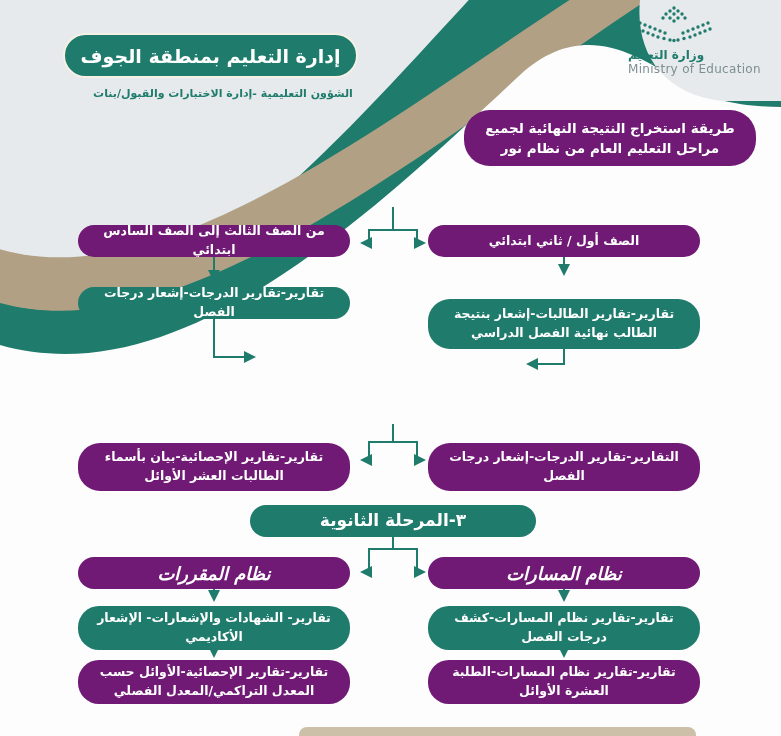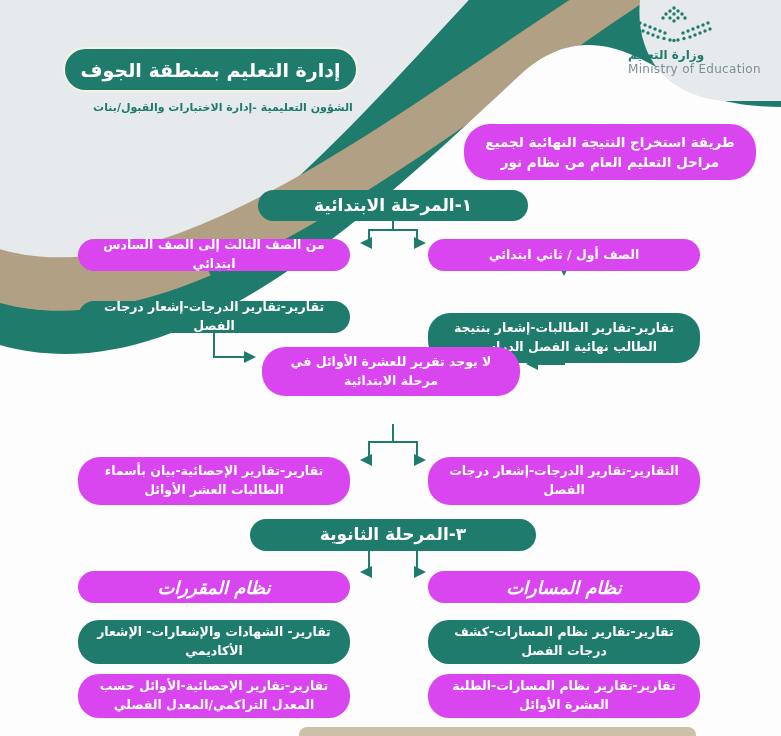--- a/index.html
+++ b/index.html
@@ -2,42 +2,42 @@
 <html lang="ar"><head>
 <meta charset="utf-8">
 <style>
   * { margin:0; padding:0; box-sizing:border-box; }
   body { font-family:"DejaVu Sans","Liberation Sans",sans-serif; background:#ffffff; }
   #canvas { position:relative; width:781px; height:736px; overflow:hidden; background:#e6eaec; }
   #header-art, #connector-art { position:absolute; left:0; top:0; pointer-events:none; }
   #header-art { z-index:0; }
   #connector-art { z-index:1; }
   .abs { position:absolute; z-index:2; }
-  .rtl { direction:rtl; unicode-bidi:embed;margin-top:14px; }
+  .rtl { direction:rtl; unicode-bidi:embed; }
 
   .badge {
     left:63px; top:33px; width:295px; height:45px;
     background:#1f7b6c; border:2px solid #f5f1e4; border-radius:23px;
     display:flex; align-items:center; justify-content:center;
     color:#fff; font-weight:bold; font-size:19px;
   }
   .subtitle {
     left:78px; top:87px; width:290px; text-align:center;
     color:#1f7b6c; font-weight:bold; font-size:11px;
   }
   .logo-wrap { left:628px; top:5px; width:145px; text-align:left; }
   .logo-ar { color:#1f7b6c; font-weight:bold; font-size:12px; margin-top:1px; }
   .logo-en { color:#7e8f93; font-size:12px; letter-spacing:.3px; }
 
   .node {
     display:flex; align-items:center; justify-content:center; text-align:center;
     color:#ffffff; font-weight:bold; font-size:12.5px; line-height:1.5;
     padding:2px 12px;
   }
-  .tan   { background:#d946ef; }
+  .tan   { background:#701a75; }
   .green { background:#1f7b6c; }
   .stage-pill { font-size:17px; border-radius:17px; }
   .sys-pill   { font-size:18px; border-radius:17px;font-style:italic; }
   .intro-box {
     left:464px; top:110px; width:292px; height:56px; border-radius:26px;
     font-size:13.5px;
   }
   .bottom-strip {
     left:299px; top:727px; width:397px; height:9px;
     background:#ccc0a9; border-radius:8px 8px 0 0; z-index:2;
@@ -138,26 +138,24 @@
           <circle cx="46" cy="35.5" r="1.7"></circle>
           <circle cx="50" cy="35" r="1.7"></circle>
       </g>
     </svg>
     <div class="logo-ar rtl">وزارة التعليم</div>
     <div class="logo-en">Ministry of Education</div>
   </div>
 
   <div class="abs node tan intro-box rtl">طريقة استخراج النتيجة النهائية لجميع مراحل التعليم العام من نظام نور</div>
 
-  <div class="abs node green stage-pill rtl" style="left:258px;top:176px;width:270px;height:31px;">١-المرحلة الابتدائية</div>
   <div class="abs node tan rtl" style="left:78px;top:225px;width:272px;height:32px;border-radius:16px;">من الصف الثالث إلى الصف السادس ابتدائي</div>
   <div class="abs node tan rtl" style="left:428px;top:225px;width:272px;height:32px;border-radius:16px;">الصف أول / ثاني ابتدائي</div>
   <div class="abs node green rtl" style="left:78px;top:287px;width:272px;height:32px;border-radius:16px;">تقارير-تقارير الدرجات-إشعار درجات الفصل</div>
   <div class="abs node green rtl" style="left:428px;top:299px;width:272px;height:50px;border-radius:22px;">تقارير-تقارير الطالبات-إشعار بنتيجة الطالب نهائية الفصل الدراسي</div>
-  <div class="abs node tan rtl" style="left:262px;top:333px;width:258px;height:49px;border-radius:23px;">لا يوجد تقرير للعشرة الأوائل في مرحلة الابتدائية</div>
 
   <div class="abs node tan rtl" style="left:78px;top:443px;width:272px;height:48px;border-radius:22px;">تقارير-تقارير الإحصائية-بيان بأسماء الطالبات العشر الأوائل</div>
   <div class="abs node tan rtl" style="left:428px;top:443px;width:272px;height:48px;border-radius:22px;">التقارير-تقارير الدرجات-إشعار درجات الفصل</div>
 
   <div class="abs node green stage-pill rtl" style="left:250px;top:505px;width:286px;height:32px;">٣-المرحلة الثانوية</div>
   <div class="abs node tan sys-pill rtl" style="left:78px;top:557px;width:272px;height:32px;">نظام المقررات</div>
   <div class="abs node tan sys-pill rtl" style="left:428px;top:557px;width:272px;height:32px;">نظام المسارات</div>
   <div class="abs node green rtl" style="left:78px;top:606px;width:272px;height:44px;border-radius:21px;">تقارير- الشهادات والإشعارات- الإشعار الأكاديمي</div>
   <div class="abs node green rtl" style="left:428px;top:606px;width:272px;height:44px;border-radius:21px;">تقارير-تقارير نظام المسارات-كشف درجات الفصل</div>
   <div class="abs node tan rtl" style="left:78px;top:660px;width:272px;height:44px;border-radius:21px;">تقارير-تقارير الإحصائية-الأوائل حسب المعدل التراكمي/المعدل الفصلي</div>

